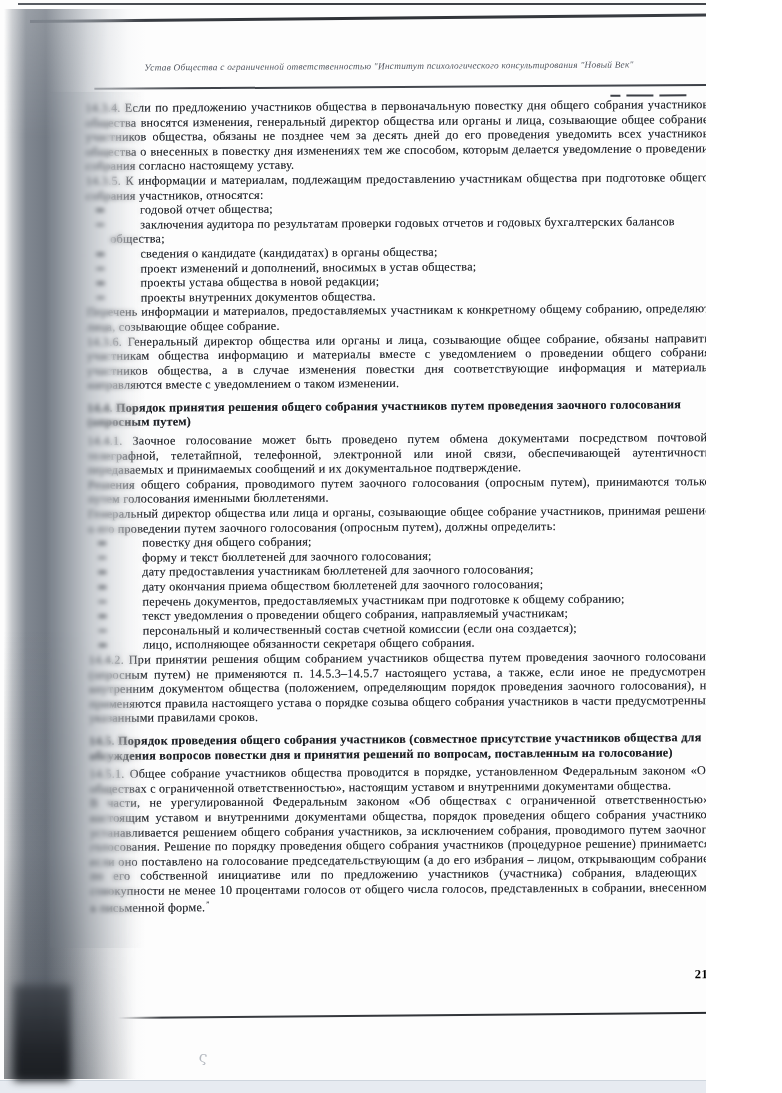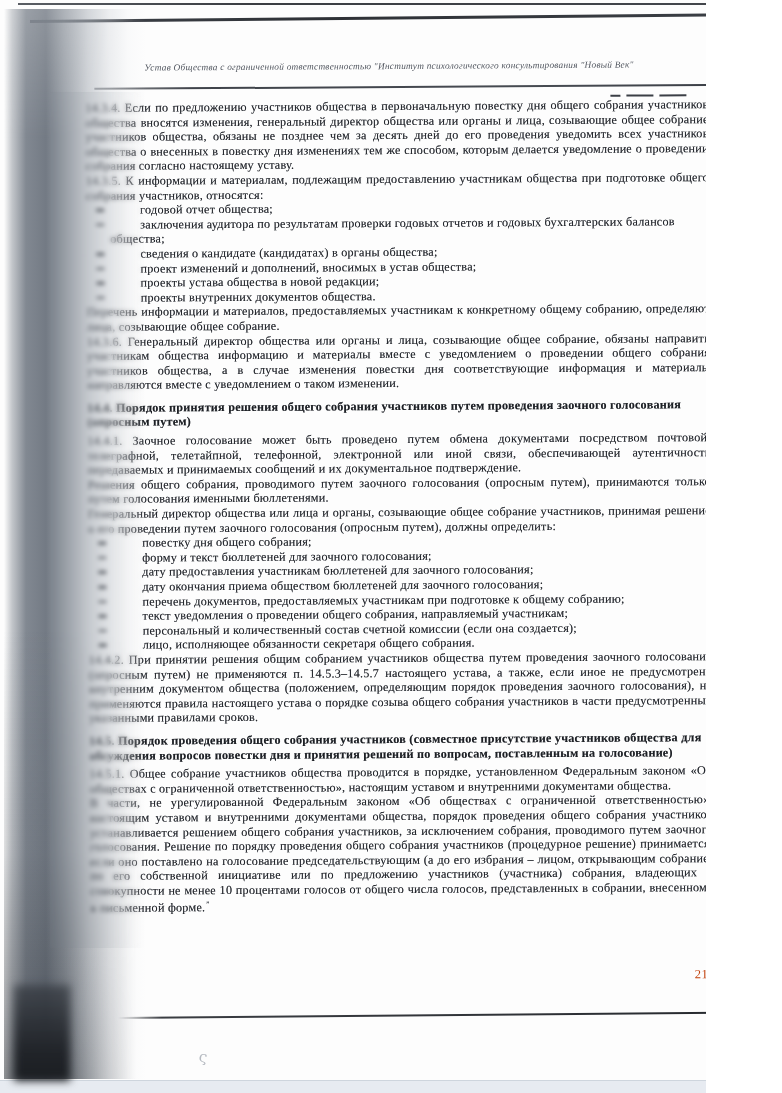--- a/index.html
+++ b/index.html
@@ -80,22 +80,22 @@
   .text-block{position:absolute;left:88px;top:99px;width:623px;
     font-size:12.2px;line-height:14.6px;letter-spacing:.22px;
     color:#24272d;text-shadow:0 0 .35px rgba(40,44,52,.55);}
   .para{text-align:justify;}
   .heading{font-weight:bold;color:#1d2025;text-align:left;margin-top:8px;margin-bottom:4px;}
   .bullet-item{position:relative;padding-left:24px;text-indent:30px;text-align:left;}
   .bullet-item .dash{position:absolute;left:10px;top:6px;width:8px;height:2.6px;
     background:#26292e;text-indent:0;}
   sup.endmark{font-size:7px;color:#3a3e45;margin-left:1px;}
 
-  .page-number{position:absolute;left:692px;top:969px;font-size:12.6px;color:#c2410c;
-    letter-spacing:.3px;}
+  .page-number{position:absolute;left:692px;top:969px;font-size:12.6px;color:#000000;
+    letter-spacing:.3px;font-weight:bold;}
 
   .pencil-mark{position:absolute;left:199px;top:1048px;z-index:2;
     font-size:15px;color:rgba(122,132,143,.55);transform:rotate(8deg);
     font-family:"DejaVu Serif",serif;}
 </style>
 </head>
 <body>
 
 <div class="scan-root">
 

